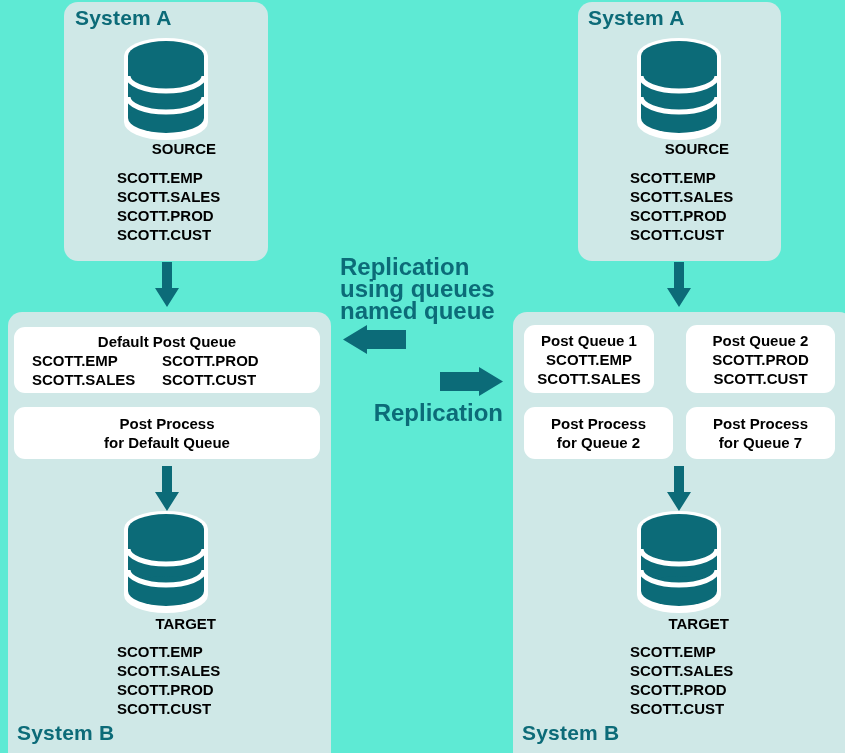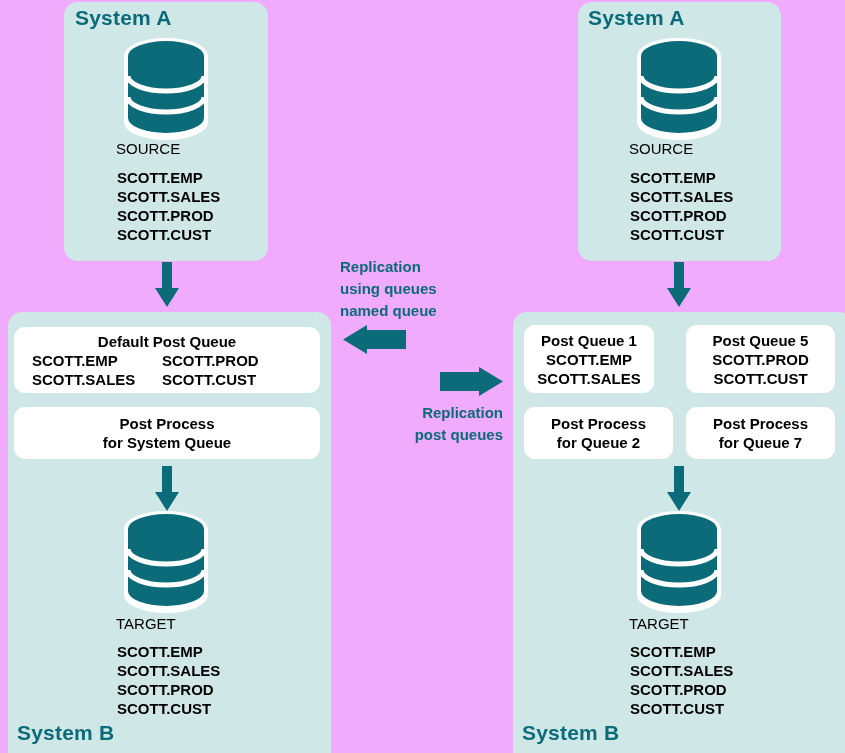--- a/index.html
+++ b/index.html
@@ -7,21 +7,21 @@
     padding: 0;
     background: #ffffff;
   }
   body {
     font-family: "Liberation Sans", sans-serif;
   }
   #canvas {
     position: relative;
     width: 845px;
     height: 753px;
-    background: #f0abfc;
+    background: #5eead4;
     overflow: hidden;
   }
 
   
   .panel {
     position: absolute;
     background: #cfe8e7;
     border-radius: 14px;
   }
   .panel-label {
@@ -38,22 +38,22 @@
     position: absolute;
     width: 84px;
     height: 102px;
   }
   .db svg { display: block; width: 100%; height: 100%; }
 
   .caption {
     position: absolute;
     color: #000000;
     font-size: 15px;
-    font-weight: normal;
-    text-align: left;
+    font-weight: bold;
+    text-align: right;
     white-space: nowrap;
   }
   .tablelist {
     position: absolute;
     color: #000000;
     font-size: 15px;
     font-weight: bold;
     line-height: 19px;
     white-space: nowrap;
   }
@@ -83,21 +83,21 @@
   .card .col-b { width: 140px; text-align: left; }
 
   
   .arrow { position: absolute; }
   .arrow svg { display: block; width: 100%; height: 100%; }
 
   
   .flowlabel {
     position: absolute;
     color: #0c6b78;
-    font-size: 15px;
+    font-size: 24px;
     font-weight: bold;
     line-height: 22px;
     white-space: nowrap;
   }
   .flowlabel.right { text-align: right; }
 </style>
 </head>
 <body>
 
 <div id="canvas">
@@ -149,21 +149,21 @@
       <span class="col-b">SCOTT.PROD</span>
     </div>
     <div class="row">
       <span class="col-a">SCOTT.SALES</span>
       <span class="col-b">SCOTT.CUST</span>
     </div>
   </div>
 
   <div class="card" style="left:14px; top:407px; width:306px; height:52px;">
     <div>Post Process</div>
-    <div>for System Queue</div>
+    <div>for Default Queue</div>
   </div>
 
   <div class="arrow" style="left:155px; top:466px; width:24px; height:45px;">
     <svg viewBox="0 0 24 45" xmlns="http://www.w3.org/2000/svg">
       <polygon points="7,0 17,0 17,26 24,26 12,45 0,26 7,26" fill="#0c6b78"></polygon>
     </svg>
   </div>
 
   <div class="db" style="left:124px; top:511px;">
     <svg viewBox="0 0 84 102" xmlns="http://www.w3.org/2000/svg">
@@ -208,21 +208,20 @@
   </div>
 
   <div class="arrow" style="left:440px; top:367px; width:63px; height:29px;">
     <svg viewBox="0 0 63 29" xmlns="http://www.w3.org/2000/svg">
       <polygon points="63,14.5 39,0 39,5 0,5 0,24 39,24 39,29" fill="#0c6b78"></polygon>
     </svg>
   </div>
 
   <div class="flowlabel right" style="left:350px; top:402px; width:153px;">
     <div>Replication</div>
-    <div>post queues</div>
   </div>
 
   <div class="panel" style="left:578px; top:2px; width:203px; height:259px;"></div>
 
   <div class="panel-label" style="left:588px; top:6px;">System A</div>
 
   <div class="db" style="left:637px; top:38px;">
     <svg viewBox="0 0 84 102" xmlns="http://www.w3.org/2000/svg">
       <g fill="#ffffff">
         <ellipse cx="42" cy="18" rx="42" ry="18"></ellipse>
@@ -258,21 +257,21 @@
 
   <div class="panel" style="left:513px; top:312px; width:340px; height:441px; border-bottom-left-radius:0; border-bottom-right-radius:0;"></div>
 
   <div class="card" style="left:524px; top:325px; width:130px; height:68px;">
     <div class="title">Post Queue 1</div>
     <div>SCOTT.EMP</div>
     <div>SCOTT.SALES</div>
   </div>
 
   <div class="card" style="left:686px; top:325px; width:149px; height:68px;">
-    <div class="title">Post Queue 5</div>
+    <div class="title">Post Queue 2</div>
     <div>SCOTT.PROD</div>
     <div>SCOTT.CUST</div>
   </div>
 
   <div class="card" style="left:524px; top:407px; width:149px; height:52px;">
     <div>Post Process</div>
     <div>for Queue 2</div>
   </div>
 
   <div class="card" style="left:686px; top:407px; width:149px; height:52px;">

